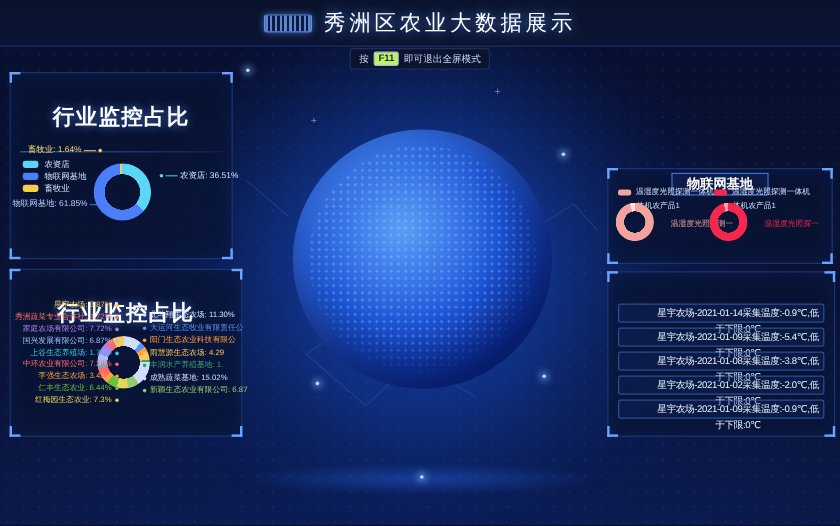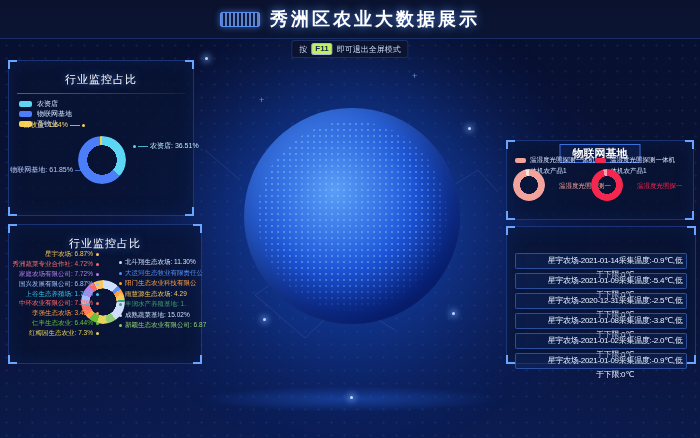--- a/index.html
+++ b/index.html
@@ -12,21 +12,21 @@
   }
   .stage::before { content:""; position:absolute; inset:0; pointer-events:none;
     background-image:radial-gradient(rgba(90,130,220,.10) 1px, transparent 1.3px);
     background-size:13px 13px; }
 
   
   .hdr { position:absolute; top:0; left:0; right:0; height:38px;
     background:linear-gradient(180deg,#0a122e,#0b1533);
     border-bottom:1px solid rgba(50,100,210,.35);
     display:flex; align-items:center; justify-content:center; gap:10px; z-index:5; }
-  .hdr h1 { margin:0; font-size:18px; letter-spacing:3px; color:#ffffff; font-weight:bold;
+  .hdr h1 { margin:0; font-size:18px; letter-spacing:3px; color:#ffffff; font-weight:normal;
     text-shadow:0 0 10px rgba(90,150,255,.85); }
   .logo { width:38px; height:13px; border:1px solid #5c8df0; border-radius:2px;
     background:repeating-linear-gradient(90deg, rgba(120,170,255,.75) 0 2px, rgba(20,40,100,.3) 2px 4px);
     box-shadow:0 0 6px rgba(90,150,255,.6); }
   .hint { position:absolute; top:40px; left:50%; transform:translateX(-50%); z-index:5;
     display:flex; align-items:center; gap:4px; background:rgba(12,20,46,.92);
     border:1px solid rgba(70,110,200,.3); border-radius:3px; padding:2px 7px;
     font-size:8px; color:#c8d6f5; white-space:nowrap; }
   .hint .key { background:#bef264; color:#1b2746; border:1px solid #aab8d8; border-radius:2px;
     padding:0 3px; font-weight:bold; font-size:8px; line-height:10px; }
@@ -48,21 +48,21 @@
   .plus { position:absolute; color:#7fb2ff; font-size:9px; opacity:.75; }
 
   
   .panel { position:absolute; background:rgba(9,19,50,.72);
     border:1px solid rgba(44,86,180,.5); box-shadow:inset 0 0 18px rgba(20,50,130,.25); }
   .c { position:absolute; width:7px; height:7px; border:0 solid #69a5ff; }
   .c.tl{ left:-1px; top:-1px; border-left-width:2px; border-top-width:2px; }
   .c.tr{ right:-1px; top:-1px; border-right-width:2px; border-top-width:2px; }
   .c.bl{ left:-1px; bottom:-1px; border-left-width:2px; border-bottom-width:2px; }
   .c.br{ right:-1px; bottom:-1px; border-right-width:2px; border-bottom-width:2px; }
-  .ptitle { margin:4px; text-align:center; font-size:11px; color:#fff; font-weight:normal;
+  .ptitle { margin:17px; text-align:center; font-size:18px; color:#fff; font-weight:bold;
     padding-top:7px; letter-spacing:1px; text-shadow:0 0 8px rgba(90,150,255,.7); }
   .divider { height:1px; margin:6px 8px 0; background:linear-gradient(90deg, rgba(80,130,230,.7), rgba(80,130,230,.12)); }
 
   .p-industry  { left:8px;   top:60px;  width:184px; height:154px; }
   .p-enterprise{ left:8px;   top:224px; width:192px; height:138px; }
   .p-devratio  { left:506px; top:60px;  width:186px; height:76px; }
   .p-category  { left:506px; top:140px; width:186px; height:78px; }
   .p-alerts    { left:506px; top:226px; width:188px; height:136px; }
 
   .legend { list-style:none; margin:5px 0 0 10px; padding:0; }
@@ -284,20 +284,19 @@
   </section>
 
   <section class="panel p-alerts">
     <b class="c tl"></b>
       <b class="c tr"></b>
       <b class="c bl"></b>
       <b class="c br"></b>
     <div class="alist">
         <div class="arow">星宇农场-2021-01-14采集温度:-0.9℃,低于下限:0℃</div>
         <div class="arow">星宇农场-2021-01-09采集温度:-5.4℃,低于下限:0℃</div>
-        <div class="arow">星宇农场-2020-12-31采集温度:-2.5℃,低于下限:0℃</div>
         <div class="arow">星宇农场-2021-01-08采集温度:-3.8℃,低于下限:0℃</div>
         <div class="arow">星宇农场-2021-01-02采集温度:-2.0℃,低于下限:0℃</div>
         <div class="arow">星宇农场-2021-01-09采集温度:-0.9℃,低于下限:0℃</div>
       </div>
   </section>
 
 </div>
 
 </body></html>

